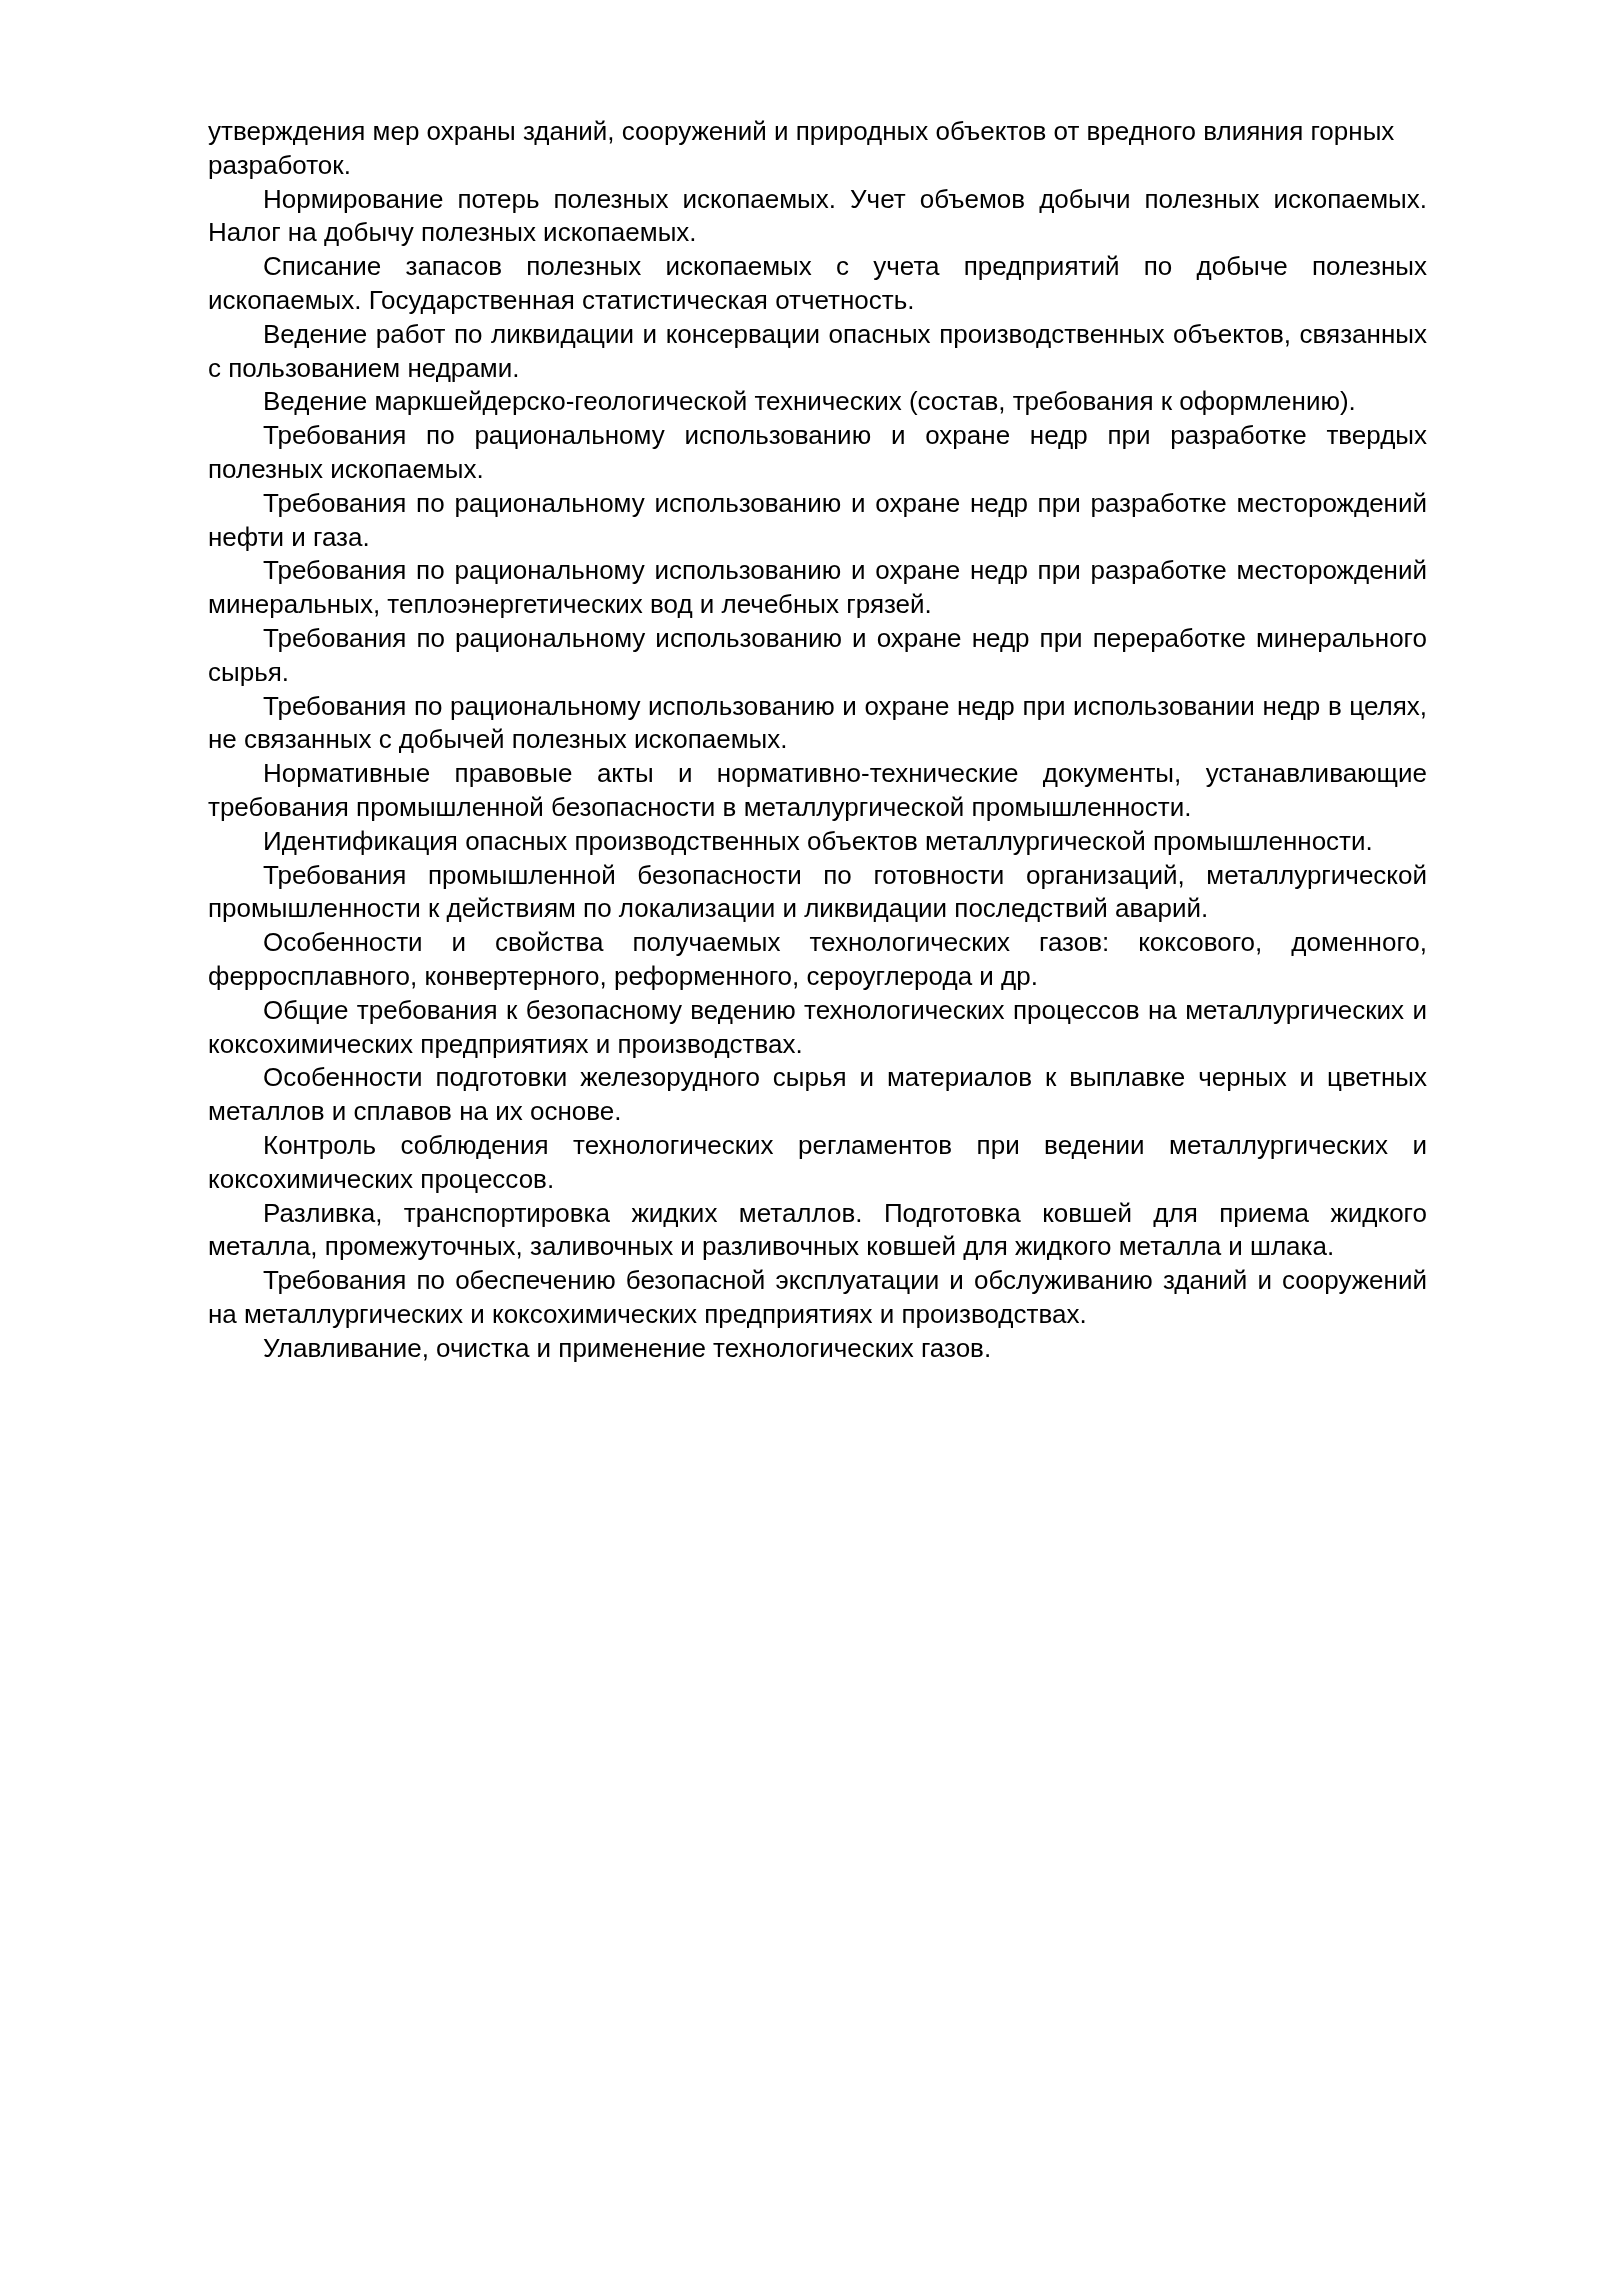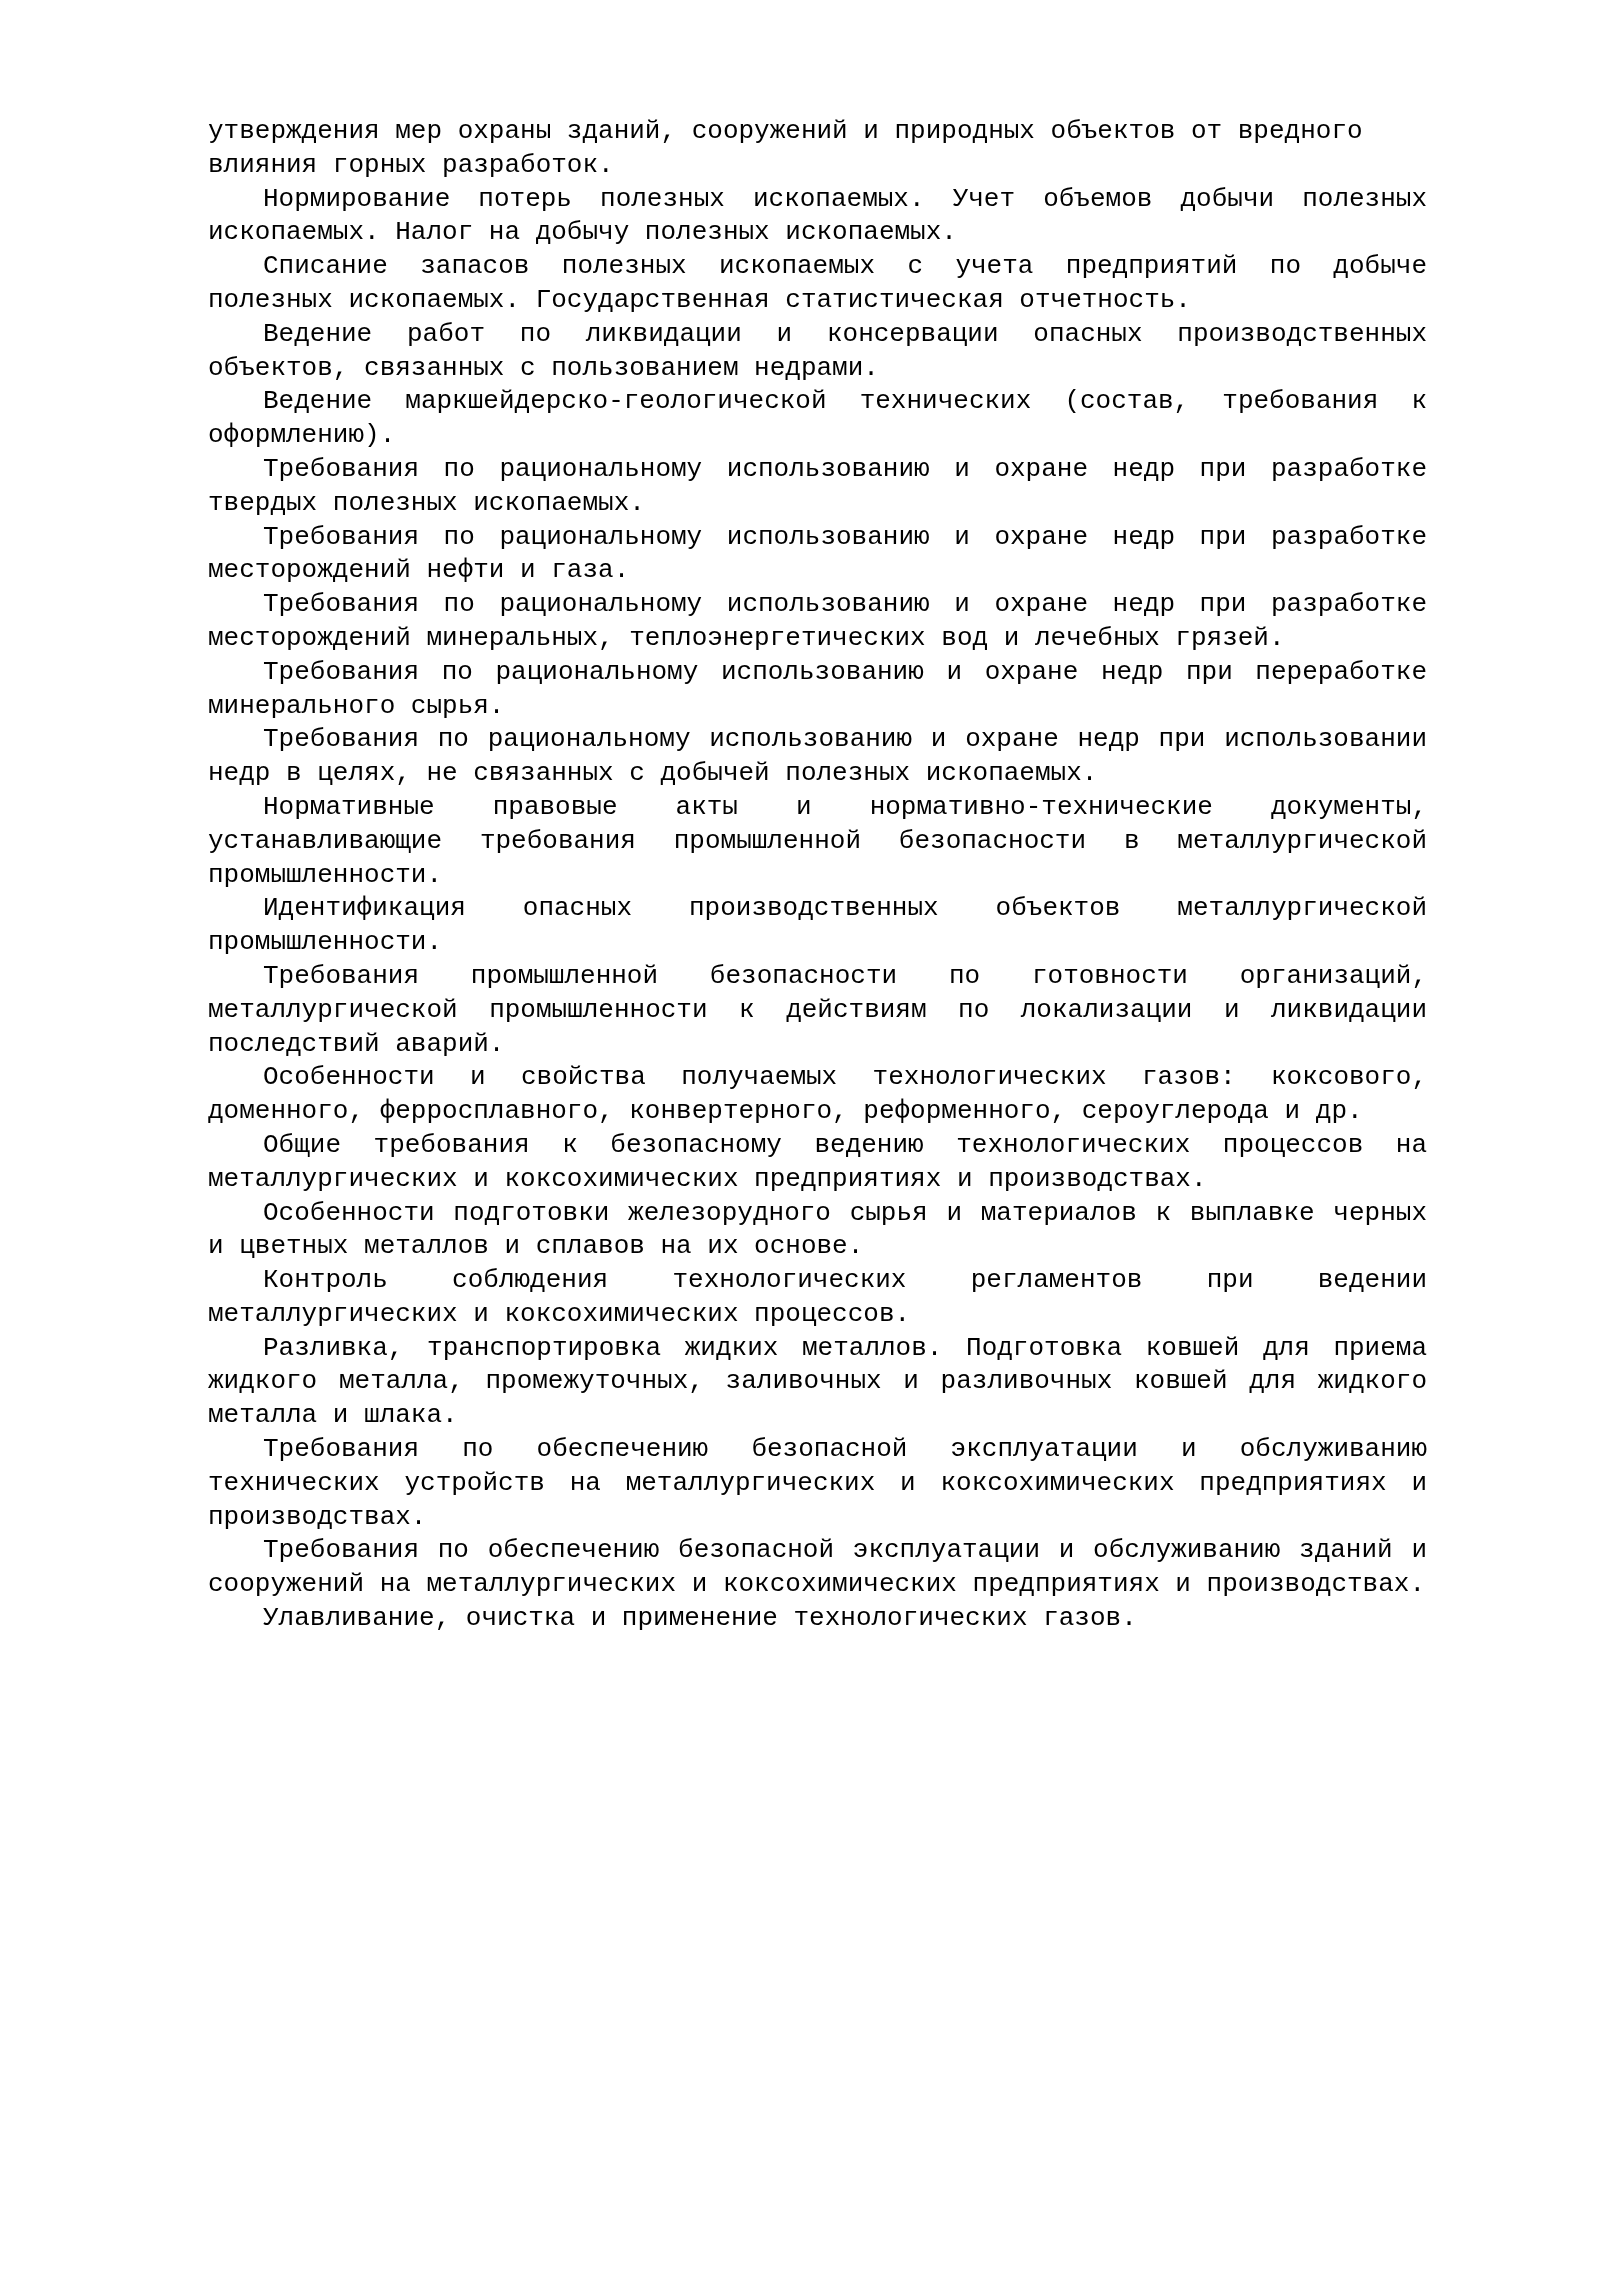--- a/index.html
+++ b/index.html
@@ -7,21 +7,21 @@
     padding: 0;
     background: #ffffff;
   }
   .page {
     position: relative;
     width: 1623px;
     height: 2295px;
     background: #ffffff;
     box-sizing: border-box;
     padding: 115px 196px 0 208px;
-    font-family: Liberation Mono, monospace;
+    font-family: Liberation Sans, sans-serif;
     color: #000000;
   }
   .doc-body {
     font-size: 26px;
     line-height: 1.30;
     text-align: justify;
     text-justify: inter-word;
   }
   p {
     margin: 0;
@@ -58,19 +58,18 @@
 
 
     <p class="indent">Нормативные правовые акты и нормативно-технические документы, устанавливающие требования промышленной безопасности в металлургической промышленности.</p>
     <p class="indent">Идентификация опасных производственных объектов металлургической промышленности.</p>
     <p class="indent">Требования промышленной безопасности по готовности организаций, металлургической промышленности к действиям по локализации и ликвидации последствий аварий.</p>
     <p class="indent">Особенности и свойства получаемых технологических газов: коксового, доменного, ферросплавного, конвертерного, реформенного, сероуглерода и др.</p>
     <p class="indent">Общие требования к безопасному ведению технологических процессов на металлургических и коксохимических предприятиях и производствах.</p>
     <p class="indent">Особенности подготовки железорудного сырья и материалов к выплавке черных и цветных металлов и сплавов на их основе.</p>
     <p class="indent">Контроль соблюдения технологических регламентов при ведении металлургических и коксохимических процессов.</p>
     <p class="indent">Разливка, транспортировка жидких металлов. Подготовка ковшей для приема жидкого металла, промежуточных, заливочных и разливочных ковшей для жидкого металла и шлака.</p>
-    <p class="indent">Требования по обеспечению безопасной эксплуатации и обслуживанию технических устройств на металлургических и коксохимических предприятиях и производствах.</p>
     <p class="indent">Требования по обеспечению безопасной эксплуатации и обслуживанию зданий и сооружений на металлургических и коксохимических предприятиях и производствах.</p>
     <p class="indent nojust">Улавливание, очистка и применение технологических газов.</p>
 
   </div>
 </div>
 
 
 </body></html>

